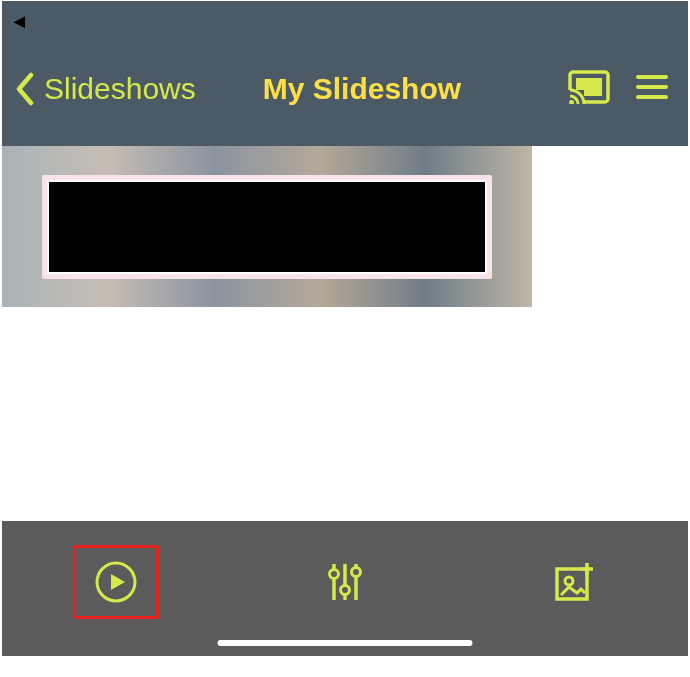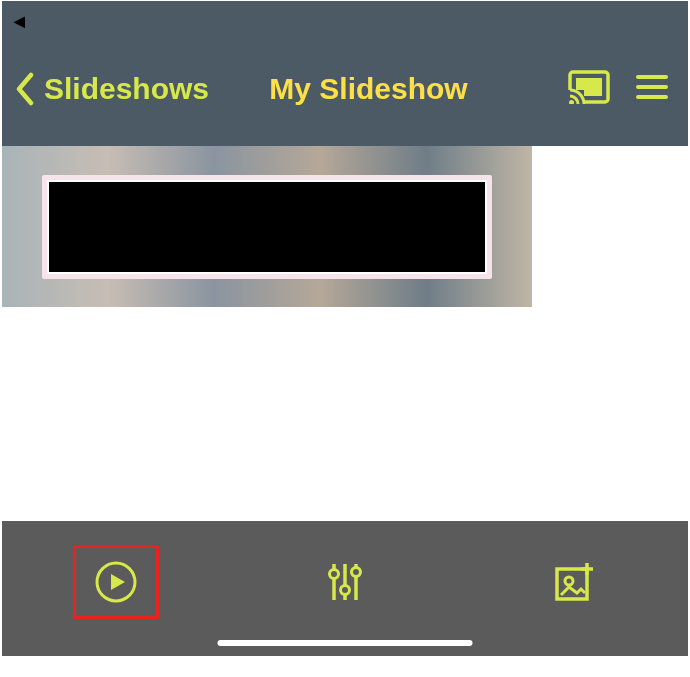--- a/index.html
+++ b/index.html
@@ -39,21 +39,21 @@
       height: 105px;
       display: flex;
       align-items: center;
       padding: 0 20px 10px 10px;
     }
     .back-btn {
       display: flex;
       align-items: flex-start;
       color: #d6e84a;
       font-size: 30px;
-      font-weight: 700;
+      font-weight: 400;
     }
     .back-chevron {
       width: 26px;
       height: 34px;
       margin-right: 6px;
     }
     .title {
       flex: 1;
       text-align: center;
       color: #fde047;

